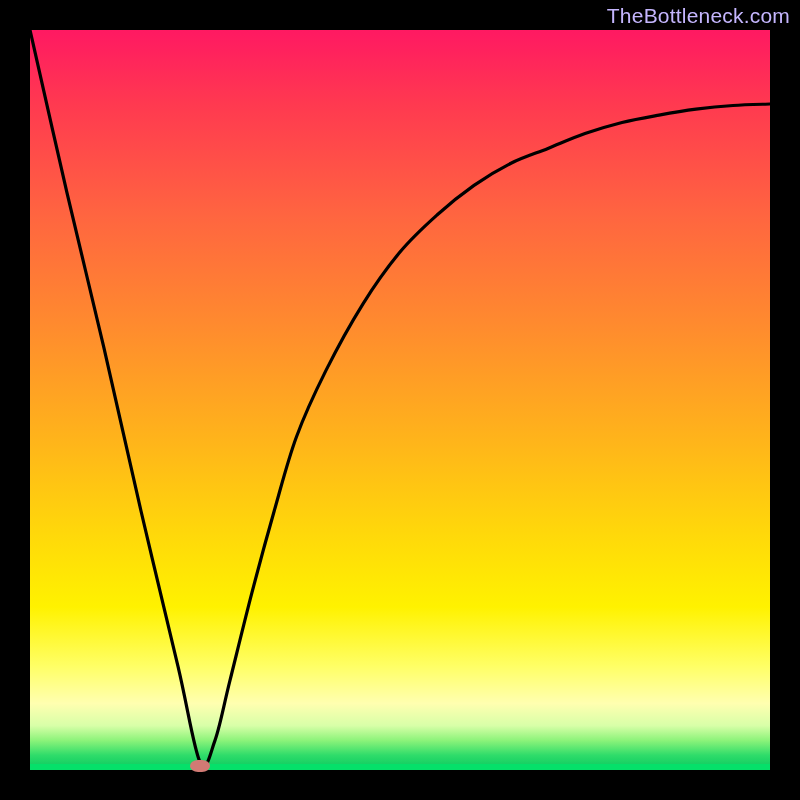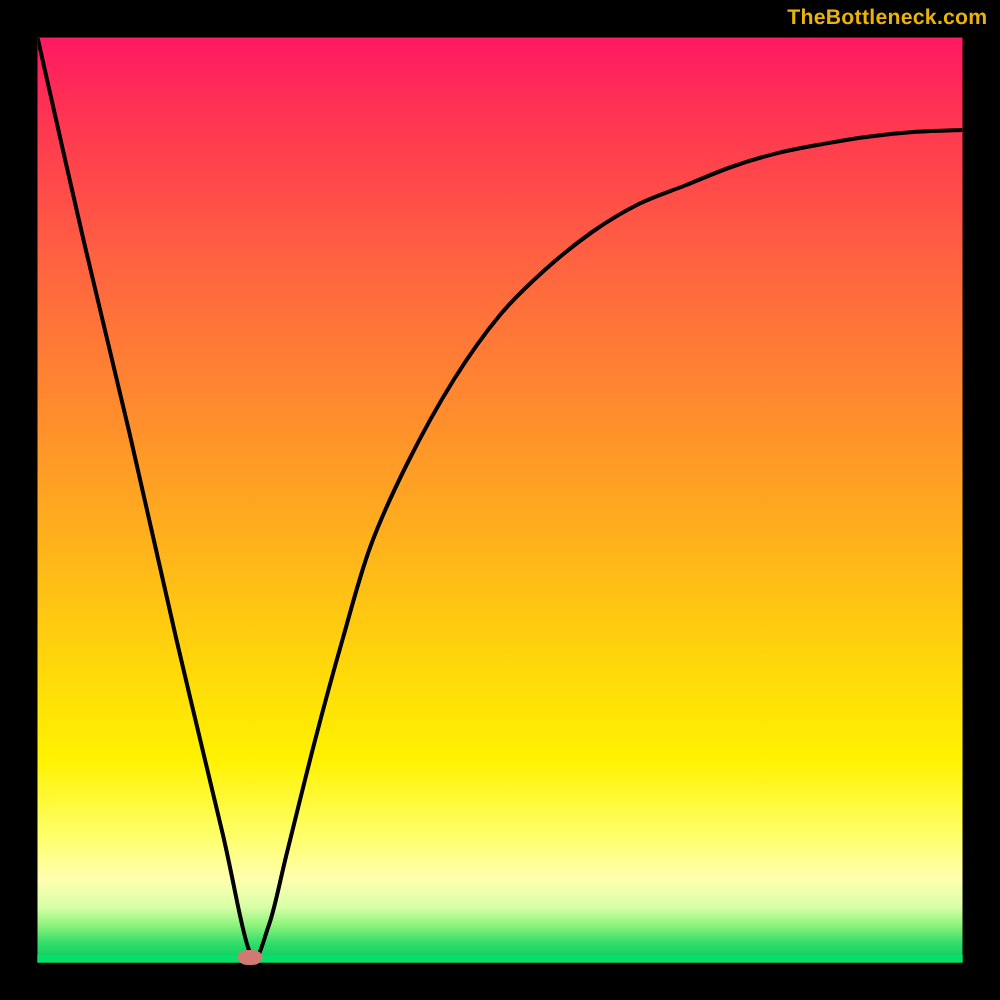--- a/index.html
+++ b/index.html
@@ -54,24 +54,24 @@
     position: absolute;
     left: 30px;
     top: 30px;
     width: 740px;
     height: 740px;
   }
   .watermark {
     position: absolute;
     top: 4px;
     right: 10px;
-    color: #eab308;
-    font-size: 17px;
+    color: #c4b5fd;
+    font-size: 21px;
     letter-spacing: 0.2px;
-    font-weight: 700;
+    font-weight: 400;
   }
   .marker {
     position: absolute;
     width: 20px;
     height: 12px;
     border-radius: 8px / 6px;
     background: #d17a74;
   }
 </style>
 </head>

